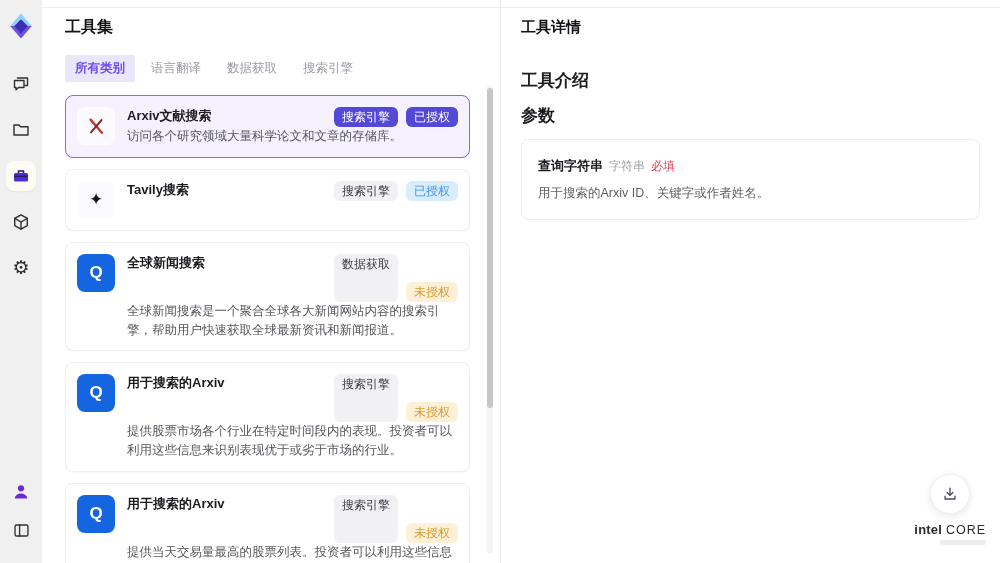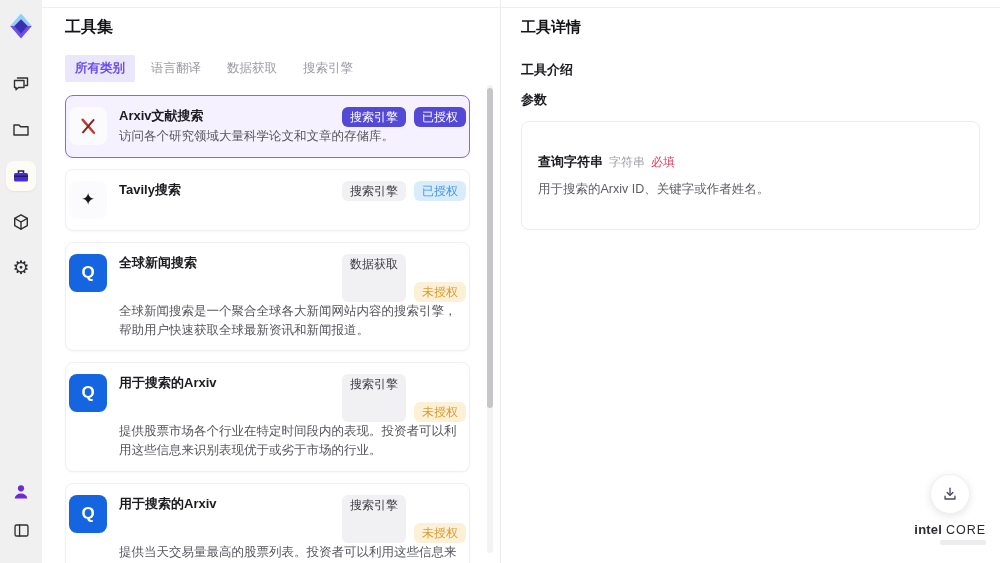--- a/index.html
+++ b/index.html
@@ -19,45 +19,45 @@
   .gear-glyph { font-size:19px; color:#2f2f33; line-height:1; }
 
   
   .list-panel { width:458px; height:563px; padding:17px 30px 0 23px; position:relative; overflow:hidden; flex-shrink:0; }
   .page-title { font-size:16px; font-weight:bold; color:#141418; margin-bottom:17px; }
   .tabs { display:flex; gap:6px; margin-bottom:13px; }
   .tab { font-size:12.5px; color:#9a9aa2; padding:5px 10px; border-radius:2px; border:none; background:transparent; cursor:pointer; font-family:inherit; }
   .tab.active { background:#eae6fb; color:#6d4cf0; font-weight:bold; }
 
   .tool-list { display:flex; flex-direction:column; gap:11px; }
-  .tool-card { display:flex; gap:12px; background:#fff; border:1px solid #f0f0f2; border-radius:8px; padding:11px 3px; box-shadow:0 1px 2px rgba(0,0,0,.03); cursor:pointer; }
+  .tool-card { display:flex; gap:12px; background:#fff; border:1px solid #f0f0f2; border-radius:8px; padding:11px 11px; box-shadow:0 1px 2px rgba(0,0,0,.03); cursor:pointer; }
   .tool-card.selected { background:#f6f1fe; border:1px solid #8b63f6; }
   .tool-icon { width:38px; height:38px; border-radius:8px; background:#f7f7f9; flex-shrink:0; display:flex; align-items:center; justify-content:center; font-size:18px; }
   .tool-icon.tile-blue { background:#1565e0; color:#fff; font-weight:bold; font-size:17px; }
   .tool-icon.tile-light { background:#fbfafc; }
   .tool-body { flex:1; min-width:0; }
   .tool-head { display:flex; align-items:flex-start; }
   .tool-name { font-size:13px; font-weight:bold; color:#1b1b20; line-height:1.4; }
   .tool-badges { margin-left:auto; display:flex; gap:8px; flex-shrink:0; padding-left:10px; }
   .badge { font-size:12px; line-height:1; padding:4px 8px; border-radius:6px; white-space:nowrap; }
   .badge.solid { background:#5349d6; color:#fff; }
   .badge.gray  { background:#f1f1f4; color:#3c3c44; }
   .badge.blue  { background:#d8ecfb; color:#4596e6; }
   .badge.amber { background:#fcf1d7; color:#dc9a2e;margin-top:28px; }
   .tool-desc { font-size:12.5px; color:#55565c; line-height:1.5; margin-top:0; }
 
   .scrollbar { position:absolute; right:7px; top:85px; width:6px; height:468px; background:#f3f3f4; border-radius:3px; }
   .scroll-thumb { position:absolute; top:3px; left:0; width:6px; height:320px; background:#c6c6ca; border-radius:3px; }
 
   
   .detail-panel { flex:1; height:563px; border-left:1px solid #ebebee; padding:18px 20px 0 20px; }
-  .detail-title { font-size:15px; font-weight:bold; color:#141418; margin-bottom:24px; }
-  .section-heading { font-size:13px; font-weight:bold; color:#1b1b20; margin-bottom:12px; }
+  .detail-title { font-size:15px; font-weight:bold; color:#141418; margin-bottom:32px; }
+  .section-heading { font-size:17px; font-weight:bold; color:#1b1b20; margin-bottom:12px; }
   .intro-box { border:1px solid #ececef; border-radius:8px; padding:14px 16px; font-size:12.5px; color:#3a3a40; line-height:1.6; margin-bottom:24px; }
-  .param-box { border:1px solid #ececef; border-radius:8px; padding:30px 16px; }
+  .param-box { border:1px solid #ececef; border-radius:8px; padding:16px 16px; }
   .param-name { font-size:13px; font-weight:bold; color:#1b1b20; }
   .param-type { font-size:12px; color:#9a9aa0; margin-left:6px; }
   .param-required { font-size:12px; color:#e0405a; margin-left:6px; }
   .param-desc { font-size:12.5px; color:#5d5d64; margin-top:9px; line-height:1.5; }
 
   
   .corner { position:absolute; right:14px; bottom:18px; display:flex; flex-direction:column; align-items:center; }
   .dl-btn { width:40px; height:40px; border-radius:50%; background:#fff; border:1px solid #f0f0f2; box-shadow:0 2px 8px rgba(0,0,0,.10); display:flex; align-items:center; justify-content:center; cursor:pointer; }
   .intel-brand { margin-top:8px; font-size:13px; color:#2b2b30; letter-spacing:.2px; }
   .intel-word { font-weight:bold; }

